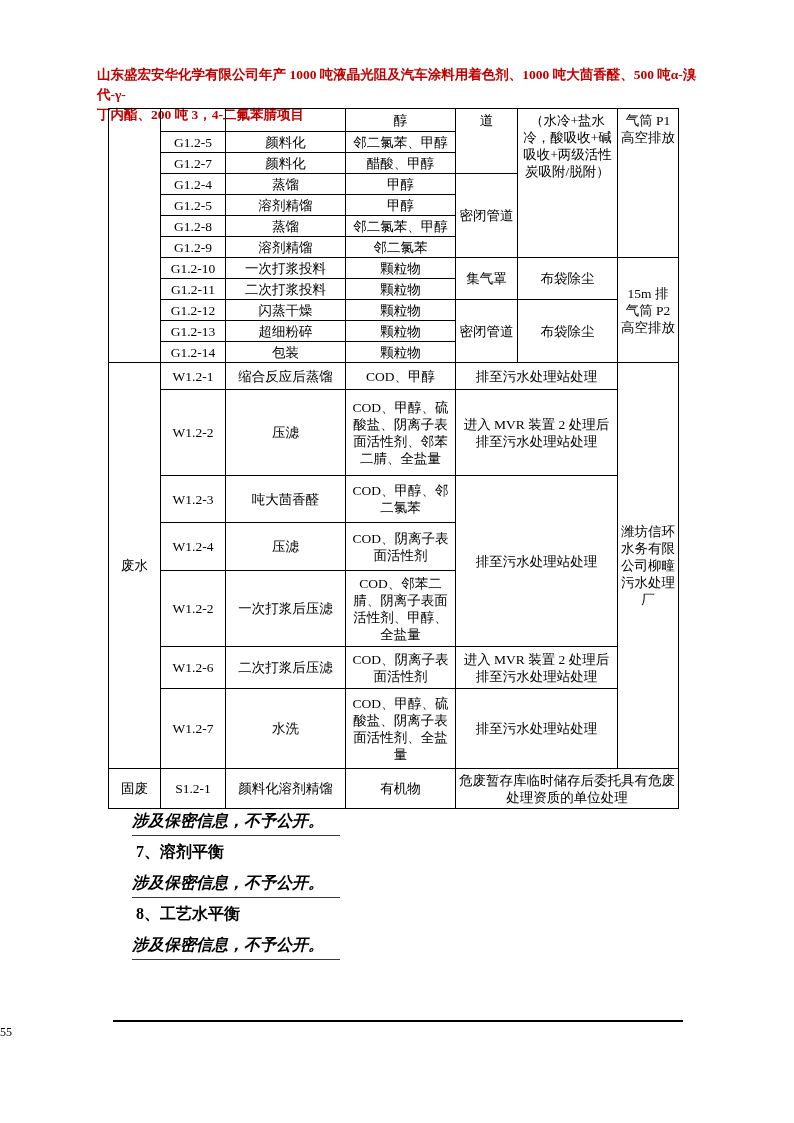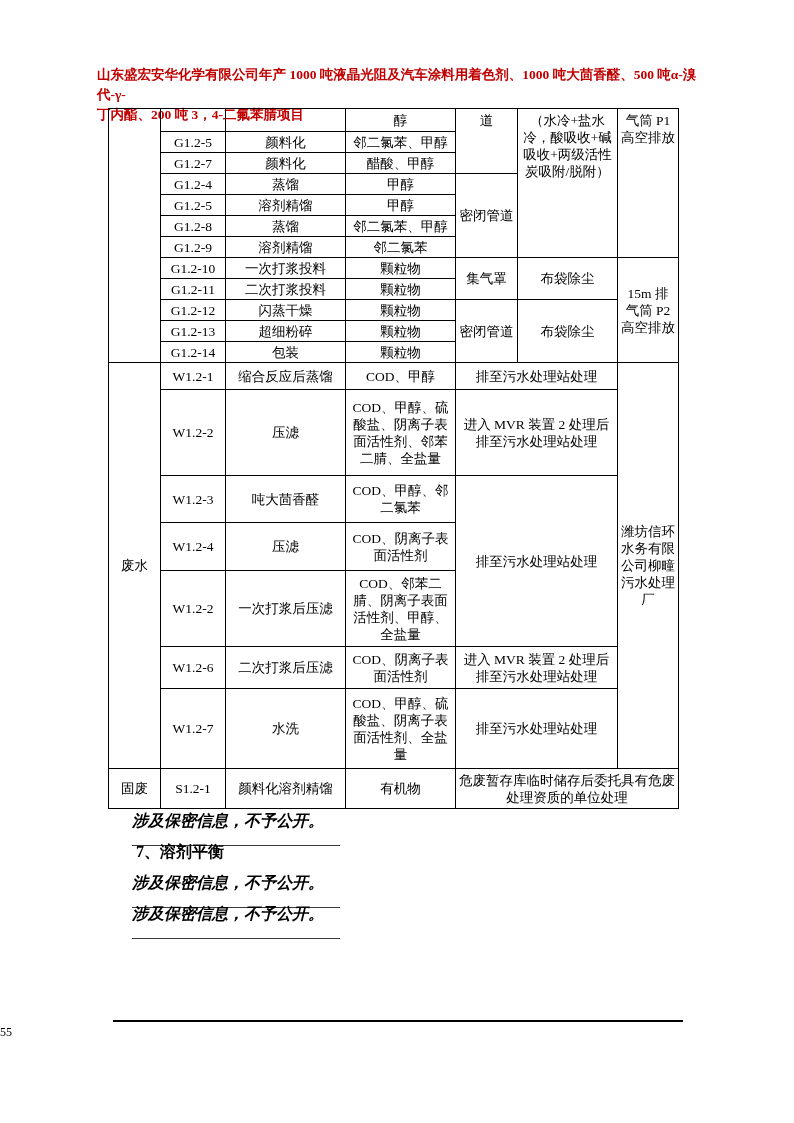--- a/index.html
+++ b/index.html
@@ -27,21 +27,21 @@
   table.main td.vt{vertical-align:top;padding-top:3px;}
   .below{position:absolute;top:811px;left:108px;width:560px;}
   .below h3{
     font-size:16px;font-weight:bold;margin:0 0 11px 28px;line-height:20px;
   }
   .below p.secret{
     margin:0 0 11px 24px;line-height:20px;
   }
   .below p.secret span{
     font-size:16px;font-weight:bold;font-style:italic;
-    border-bottom:1.5px solid #3a3a3a;padding-right:16px;padding-bottom:16px;
+    border-bottom:1.5px solid #3a3a3a;padding-right:16px;padding-bottom:6px;
   }
   .footer-rule{
     position:absolute;top:1020px;left:113px;width:570px;height:0;
     border-top:2px solid #000;
   }
   .page-num{
     position:absolute;top:1024px;left:0;width:794px;
     font-size:12px;line-height:16px;
   }
 </style>
@@ -185,19 +185,20 @@
           <td>有机物</td>
           <td colspan="3">危废暂存库临时储存后委托具有危废处理资质的单位处理</td>
         </tr>
       </tbody>
   </table>
 
   <div class="below">
     <p class="secret"><span>涉及保密信息，不予公开。</span></p>
     <h3>7、溶剂平衡</h3>
     <p class="secret"><span>涉及保密信息，不予公开。</span></p>
+    <h3>8、工艺水平衡</h3>
     <p class="secret"><span>涉及保密信息，不予公开。</span></p>
   </div>
 
   <div class="footer-rule"></div>
   <div class="page-num">55</div>
 
 </div>
 
 </body></html>

